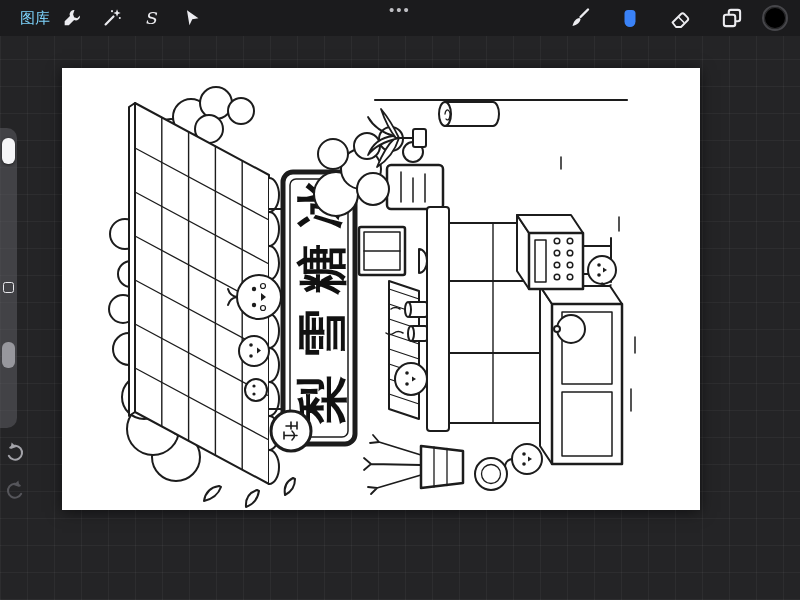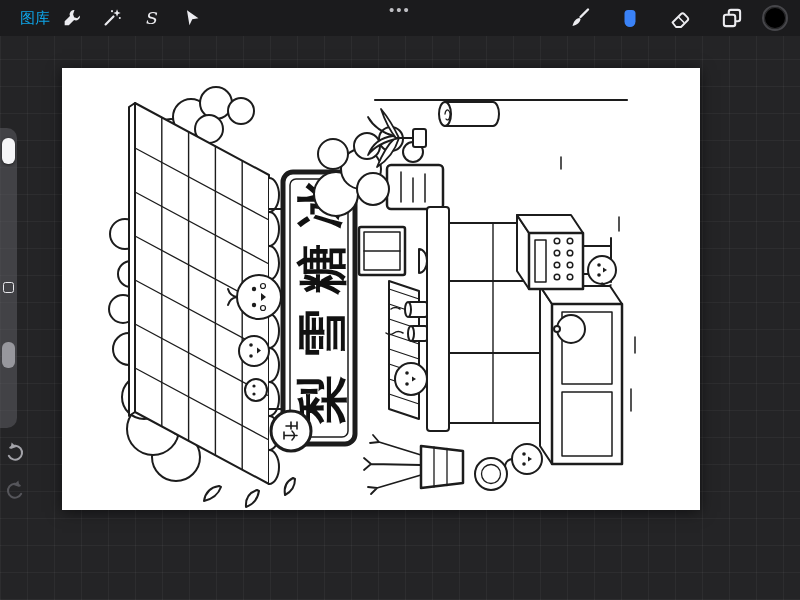--- a/index.html
+++ b/index.html
@@ -5,21 +5,21 @@
   html,body{margin:0;padding:0;}
   body{width:800px;height:600px;overflow:hidden;background:#252527;font-family:"Liberation Sans","DejaVu Sans",sans-serif;}
   .screen{position:relative;width:800px;height:600px;
     background-color:#242426;
     background-image:
       repeating-linear-gradient(0deg, rgba(255,255,255,0.045) 0 1px, transparent 1px 27px),
       repeating-linear-gradient(90deg, rgba(255,255,255,0.045) 0 1px, transparent 1px 27px);
   }
   
   .topbar{position:absolute;left:0;top:0;width:800px;height:36px;background:#1b1b1d;z-index:20;}
-  .gallery-btn{position:absolute;left:14px;top:7px;background:none;border:none;color:#0ea5e9;font-size:15px;font-family:inherit;padding:2px 6px;cursor:pointer;}
+  .gallery-btn{position:absolute;left:14px;top:7px;background:none;border:none;color:#7dd3fc;font-size:15px;font-family:inherit;padding:2px 6px;cursor:pointer;}
   .icon-btn{position:absolute;top:4px;width:32px;height:28px;background:none;border:none;display:flex;align-items:center;justify-content:center;padding:0;cursor:pointer;}
   .icon-btn svg{display:block;}
   .dots{position:absolute;left:378px;top:1px;width:44px;text-align:center;color:#bdbdc2;font-size:15px;letter-spacing:2px;}
   .color-swatch{position:absolute;left:762px;top:5px;width:26px;height:26px;border-radius:50%;background:#000;border:2px solid #46464a;box-sizing:border-box;box-shadow:inset 0 0 0 1px #2a2a2c;cursor:pointer;}
   
   .side-strip{position:absolute;left:0;top:128px;width:17px;height:300px;background:rgba(96,96,102,0.5);border-radius:0 10px 10px 0;z-index:15;}
   .handle{position:absolute;left:2px;width:13px;height:26px;border-radius:6px;cursor:pointer;}
   .handle.white{background:#f5f5f7;box-shadow:0 1px 3px rgba(0,0,0,.5);}
   .handle.gray{background:#97979d;}
   .modify-btn{position:absolute;left:3px;width:11px;height:11px;border:1.6px solid #e8e8ec;border-radius:2.5px;background:transparent;box-sizing:border-box;cursor:pointer;}

